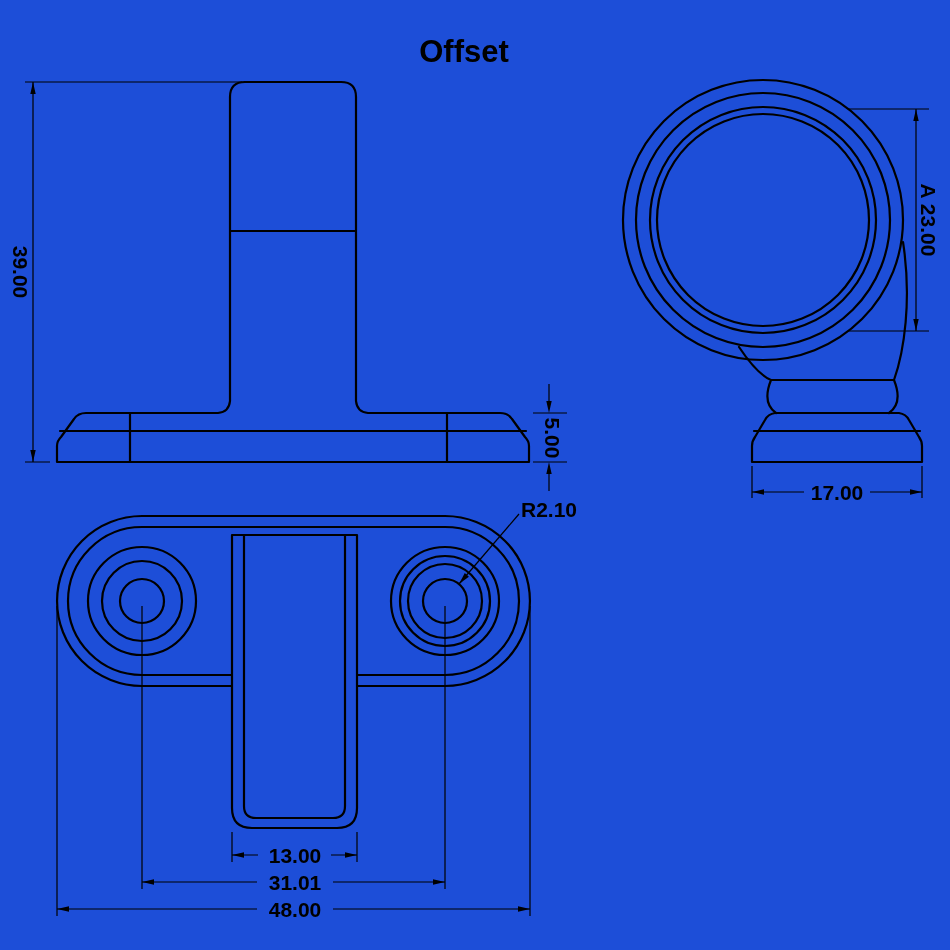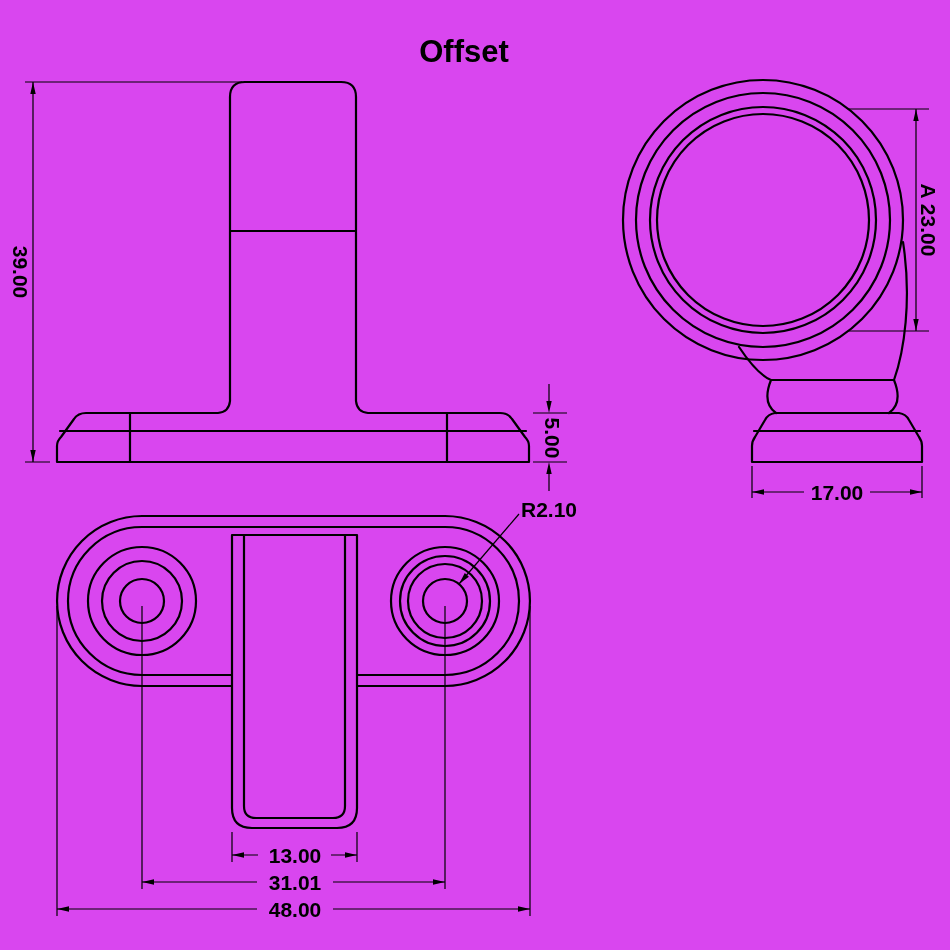--- a/index.html
+++ b/index.html
@@ -7,21 +7,21 @@
     padding: 0;
     background: #ffffff;
     width: 950px;
     height: 950px;
     font-family: "Liberation Sans", sans-serif;
   }
   .stage {
     position: relative;
     width: 950px;
     height: 950px;
-    background: #d946ef;
+    background: #1d4ed8;
     overflow: hidden;
   }
   svg { display: block; }
   .outline {
     fill: none;
     stroke: #000000;
     stroke-width: 2.2;
     stroke-linecap: round;
     stroke-linejoin: round;
   }

